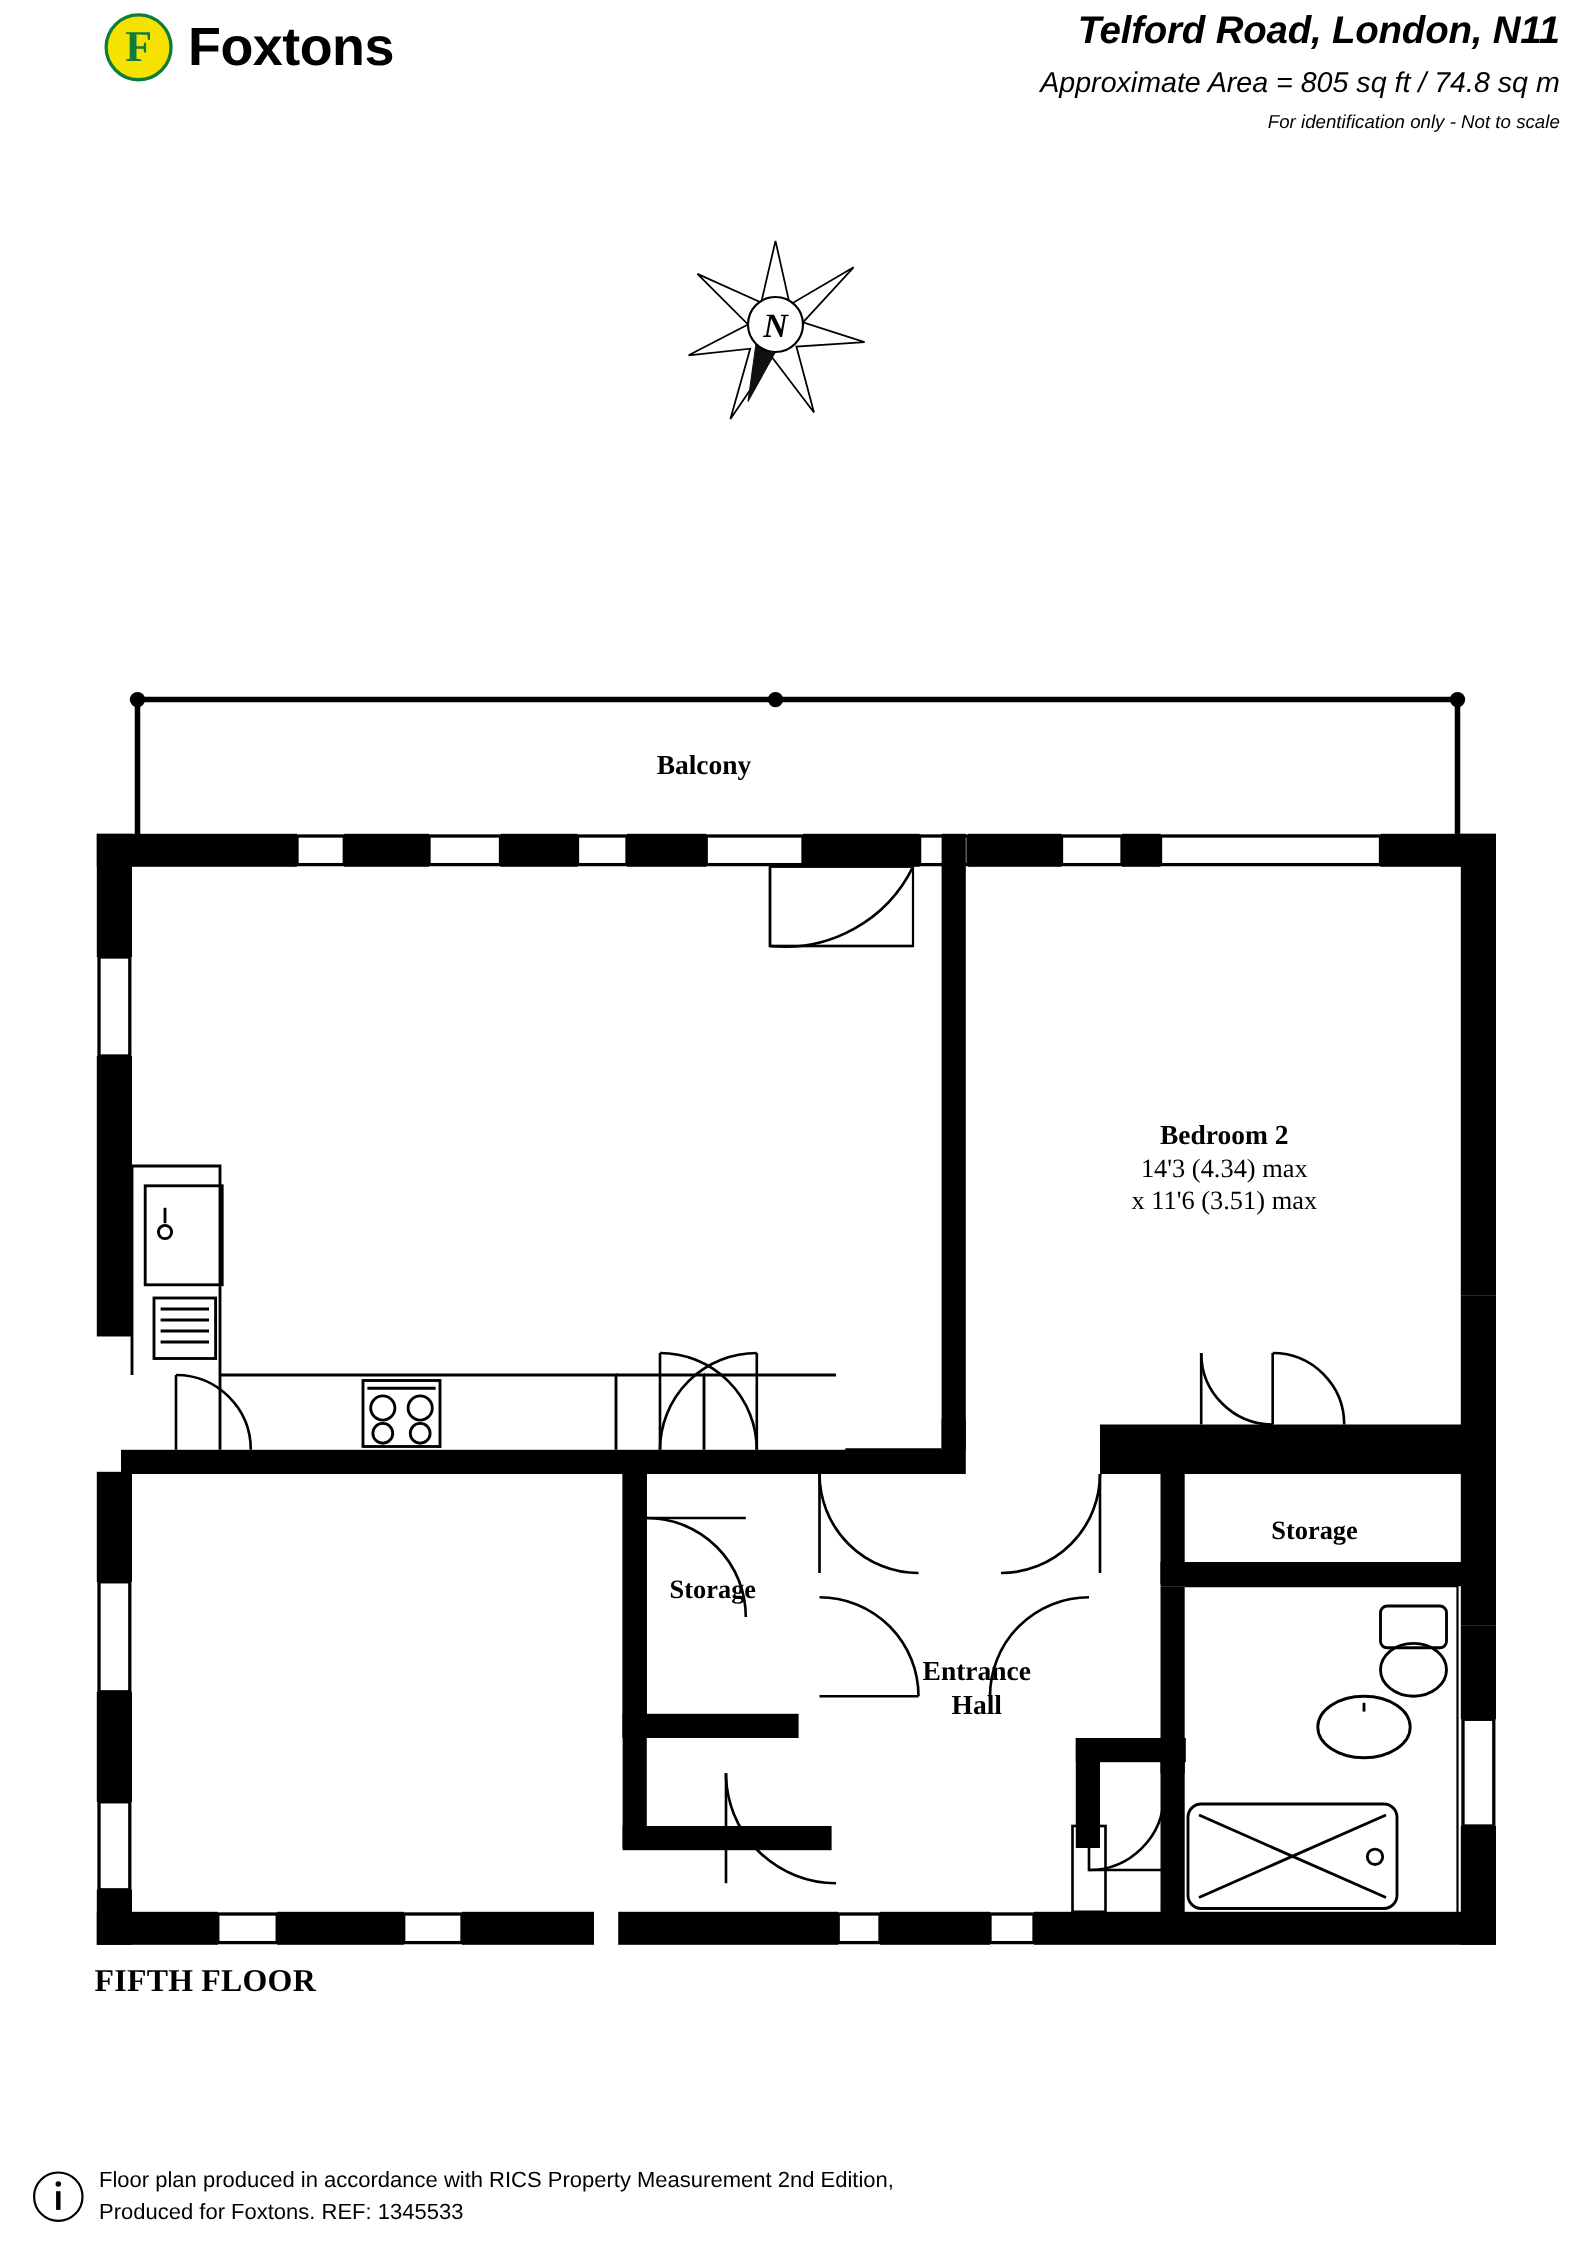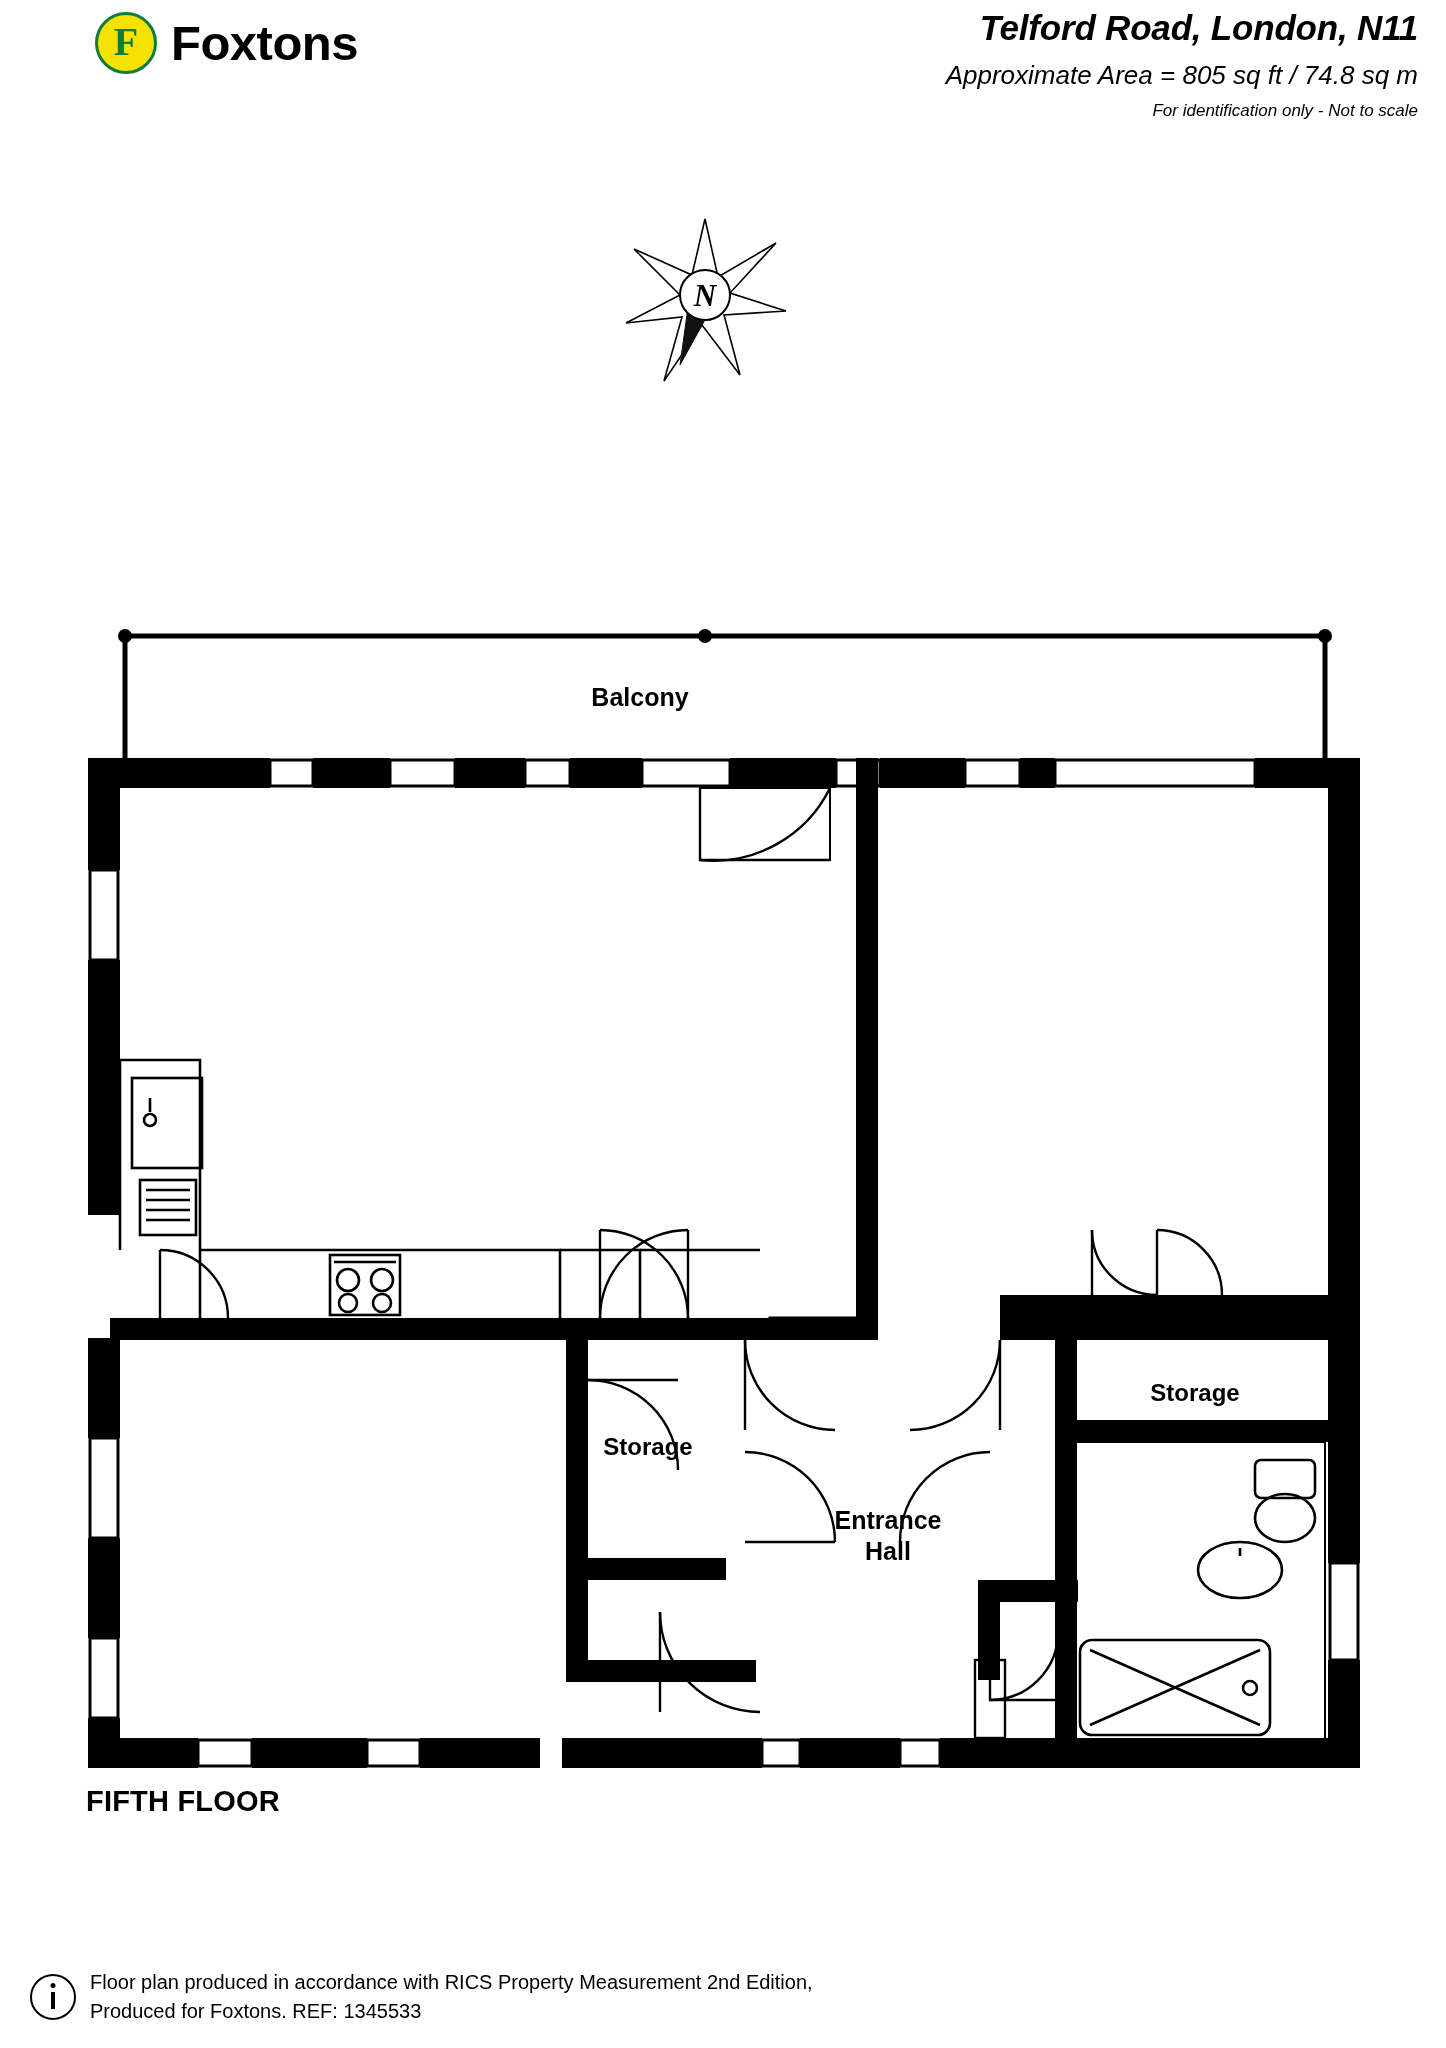--- a/index.html
+++ b/index.html
@@ -81,20 +81,21 @@
     height: 170px;
   }
 
   
   .plan {
     position: absolute;
     left: 0;
     top: 0;
     width: 1220px;
     height: 2048px;
+    font-family: Liberation Serif, serif;
   }
 
   .label {
     position: absolute;
     text-align: center;
     line-height: 1.22;
     white-space: nowrap;
   }
   .label .nm {
     font-size: 25px;
@@ -348,20 +349,25 @@
     </g>
 
   </svg>
 
   
   <div class="label" style="left:640px; top:682px; transform:translateX(-50%);">
     <div class="nm">Balcony</div>
   </div>
 
 
+  <div class="label" style="left:1113px; top:1018px; transform:translateX(-50%);">
+    <div class="nm">Bedroom 2</div>
+    <div class="dim">14'3 (4.34) max</div>
+    <div class="dim">x 11'6 (3.51) max</div>
+  </div>
 
 
   <div class="label small" style="left:648px; top:1432px; transform:translateX(-50%);">
     <div class="nm">Storage</div>
   </div>
 
   <div class="label small" style="left:1195px; top:1378px; transform:translateX(-50%);">
     <div class="nm">Storage</div>
   </div>
 

